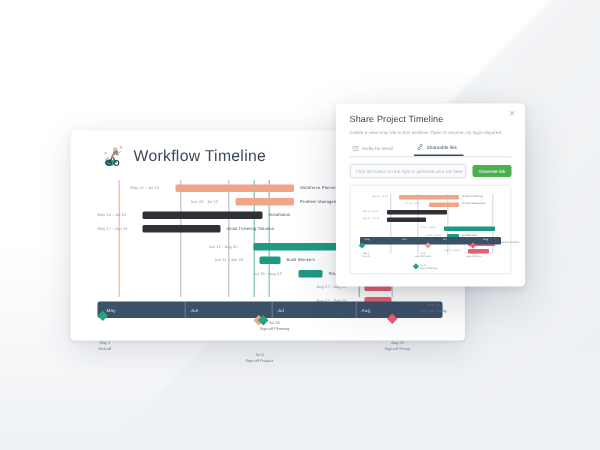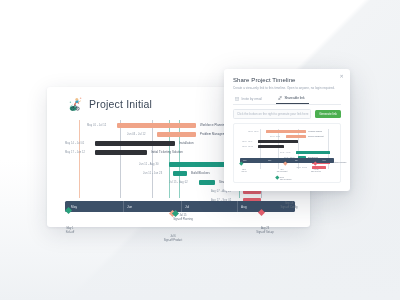--- a/index.html
+++ b/index.html
@@ -124,21 +124,21 @@
         <path d="M4.6 12.6 L7 8.5 L9.6 12.6" stroke="#2b3a4a" stroke-width=".7" fill="none"></path>
         <path d="M6.6 8.6 L8.6 5.4 L10.4 7" stroke="#e8725c" stroke-width="1.3" fill="none" stroke-linecap="round"></path>
         <circle cx="8.8" cy="3.6" r="1.5" fill="#f0c08a"></circle>
         <path d="M7.4 5.0 L10.4 4.2 L10.8 6.6 L7.8 7.2 Z" fill="#3aa6c9"></path>
         <path d="M10.6 6.2 L12.4 5.0" stroke="#f0c08a" stroke-width=".9" stroke-linecap="round"></path>
         <path d="M2.2 10.6 L4.4 9.0" stroke="#8fd0c2" stroke-width=".8" stroke-linecap="round"></path>
         <circle cx="12.6" cy="2.2" r=".8" fill="#f3b3a0"></circle>
         <circle cx="2.4" cy="6.2" r=".7" fill="#7fc9b6"></circle>
       </svg>
     </span>
-    <span class="gantt-title">Project Initial</span>
+    <span class="gantt-title">Workflow Timeline</span>
   </div>
 
   <div class="plot">
 
     <div class="vline peach" style="left:14px;height:78px;"></div>
     <div class="vline grey" style="left:55px;height:78px;"></div>
     <div class="vline grey" style="left:87px;height:78px;"></div>
     <div class="vline teal" style="left:104px;height:78px;"></div>
     <div class="vline teal" style="left:114px;height:78px;"></div>
     <div class="vline teal" style="left:174px;height:78px;"></div>

